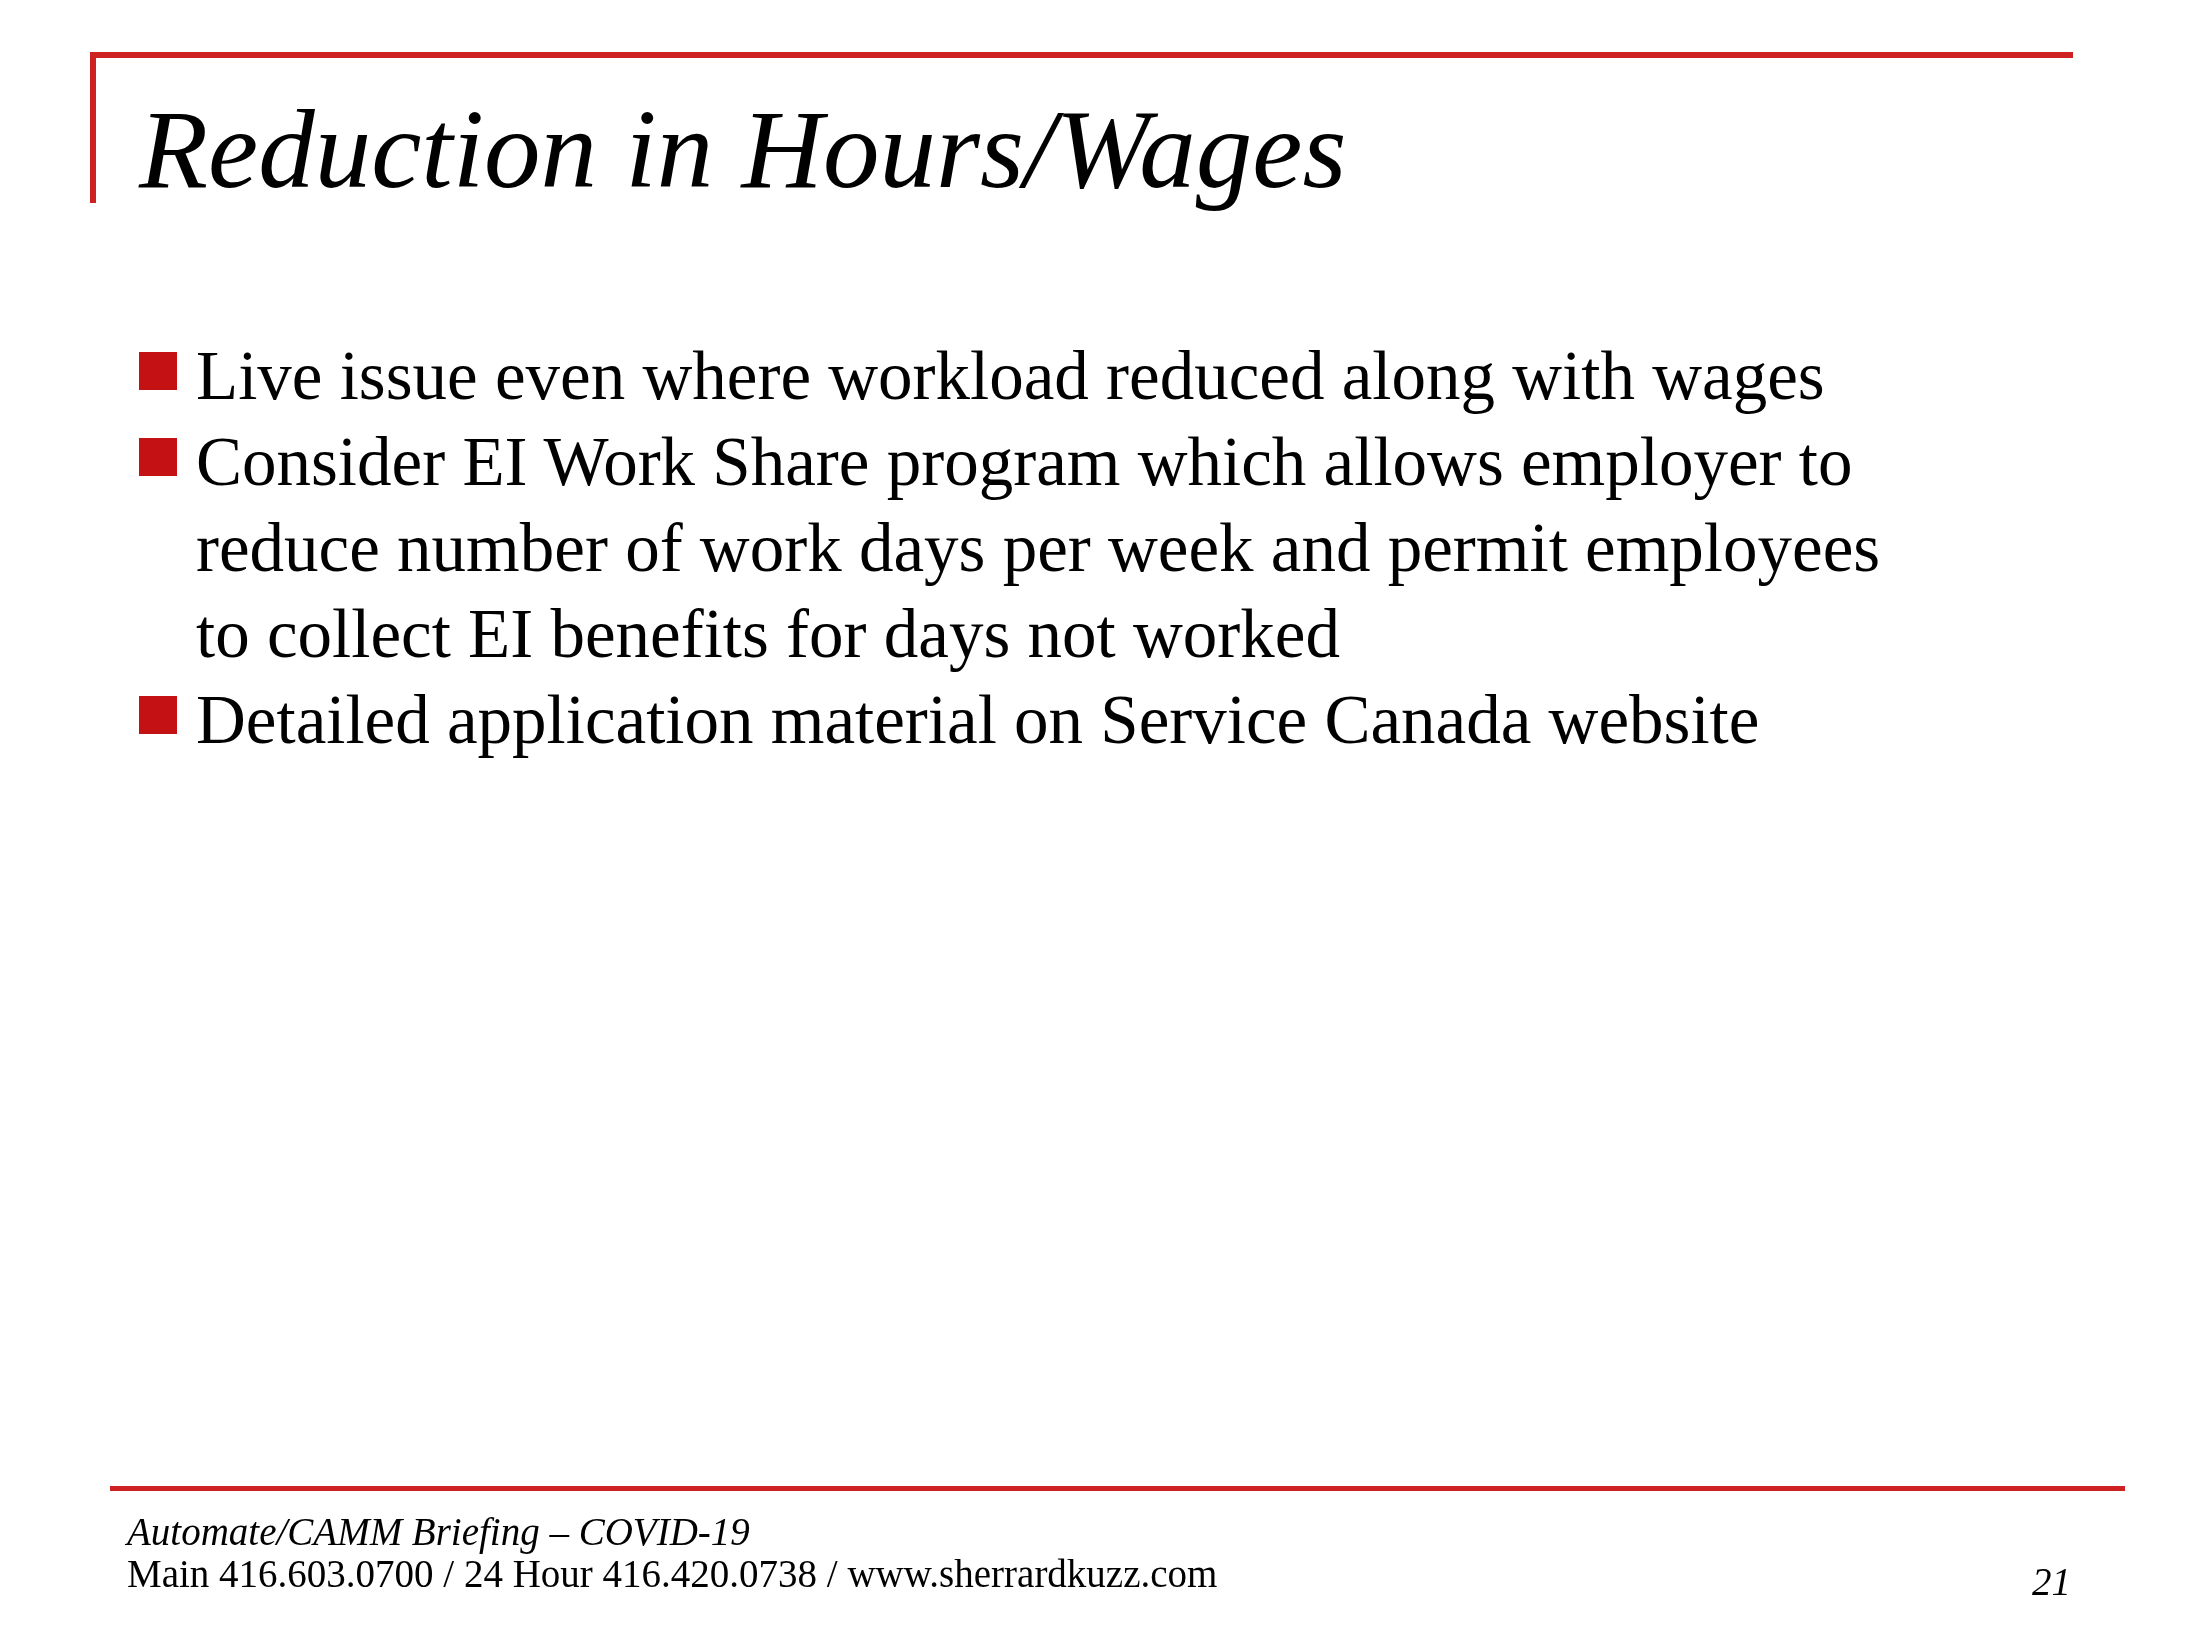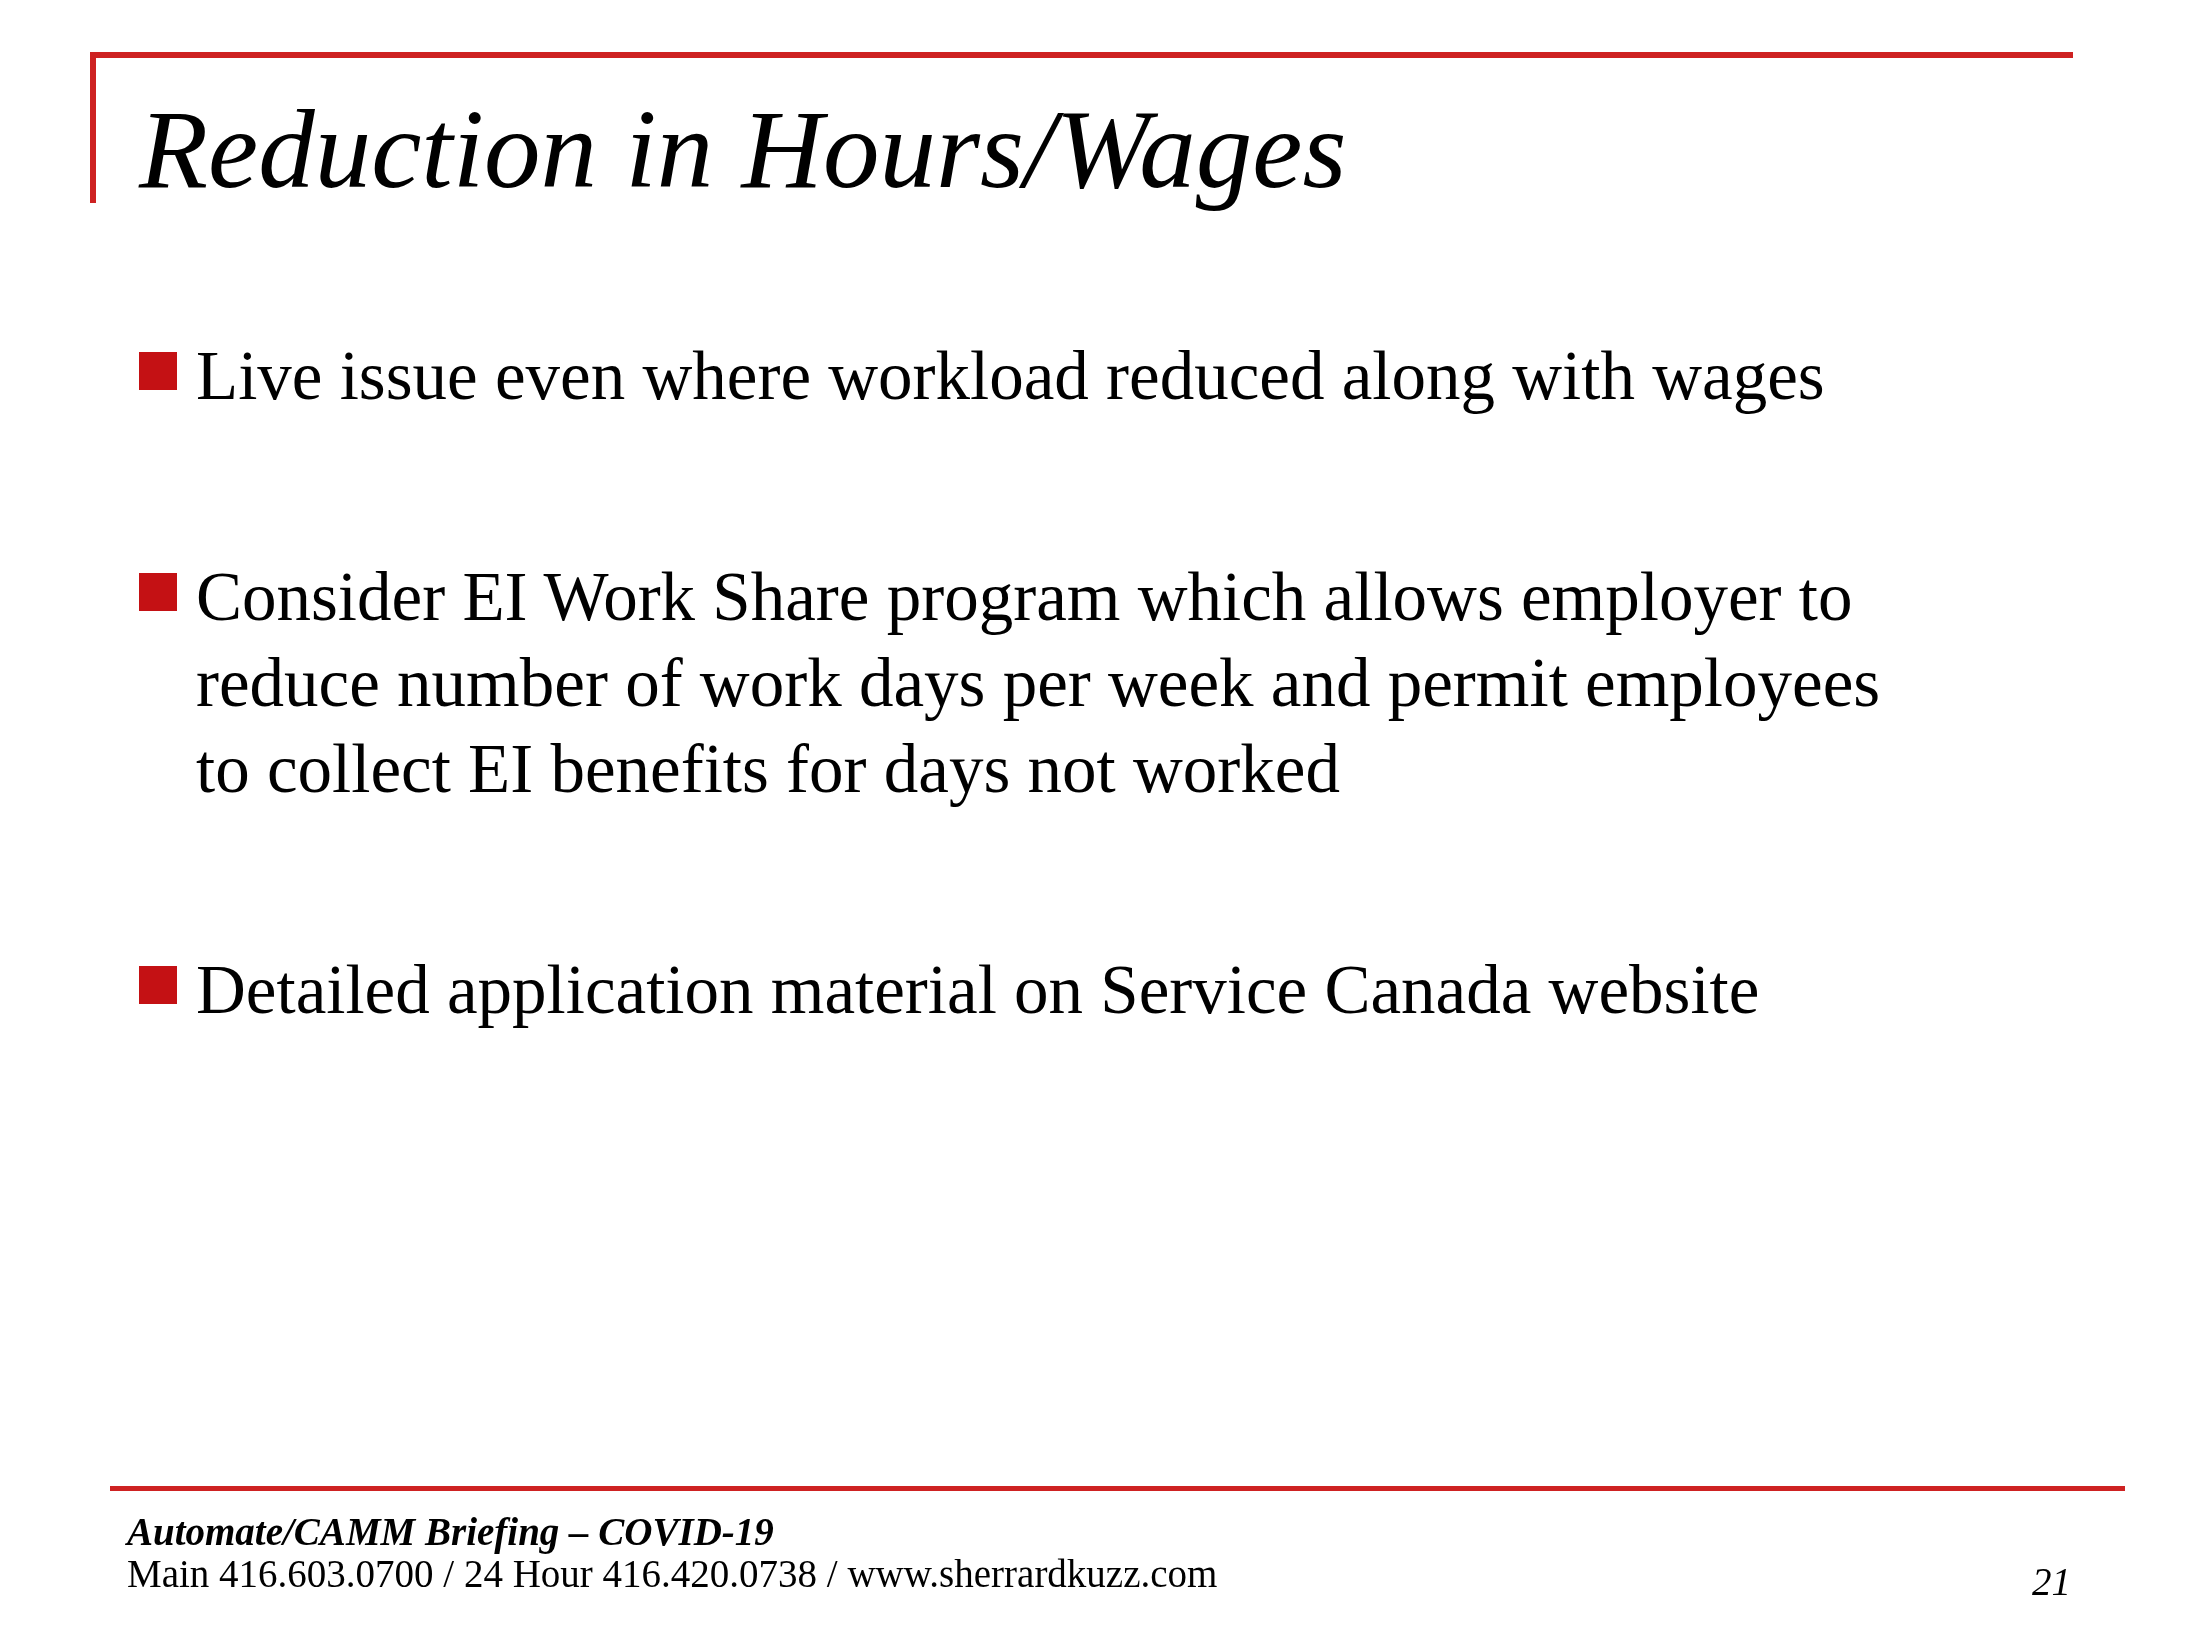--- a/index.html
+++ b/index.html
@@ -63,21 +63,20 @@
     width: 1979px;
     list-style: none;
   }
   .bullet-item {
     position: relative;
     padding-left: 57px;
     font-size: 69px;
     line-height: 86px;
   }
   .bullet-item + .bullet-item {
-    margin-top: 135px;
   }
   .bullet-marker {
     position: absolute;
     left: 0;
     top: 19px;
     width: 38px;
     height: 38px;
     background: var(--accent-red);
   }
   .bullet-line {
@@ -95,21 +94,21 @@
     height: 5.2px;
     background: var(--line-red);
   }
   .footer {
     position: absolute;
     left: 127px;
     top: 1511px;
     font-size: 39px;
     line-height: 42px;
   }
-  .footer-row.italic { font-style: italic; font-weight: bold; }
+  .footer-row.italic { font-style: italic; }
 
   .page-number {
     position: absolute;
     left: 2013px;
     top: 1561px;
     width: 77px;
     font-size: 39px;
     line-height: 42px;
     text-align: center;
     font-style: italic;

